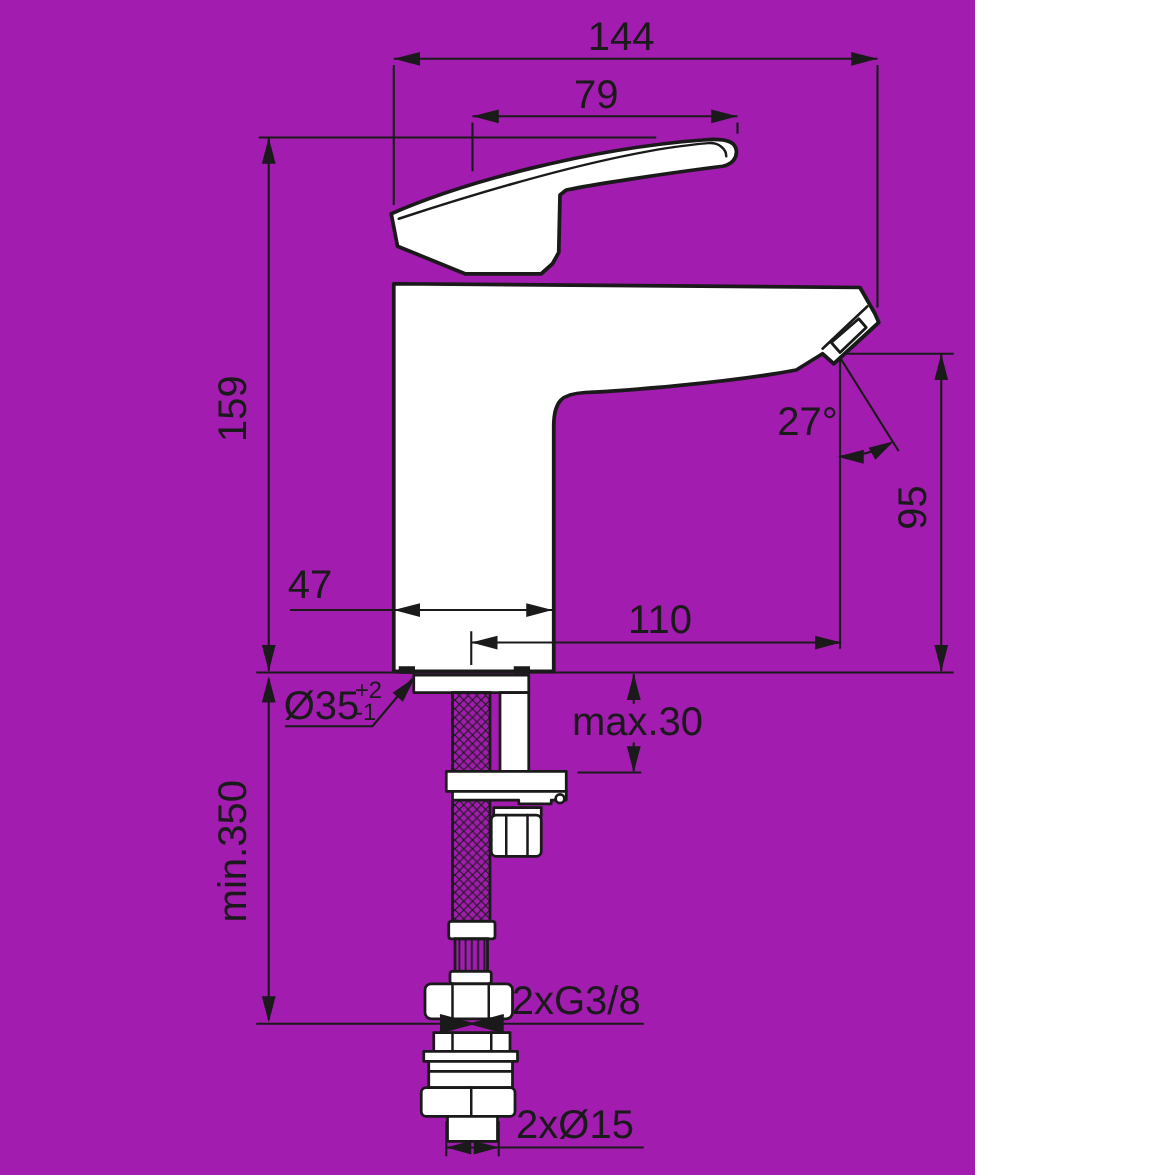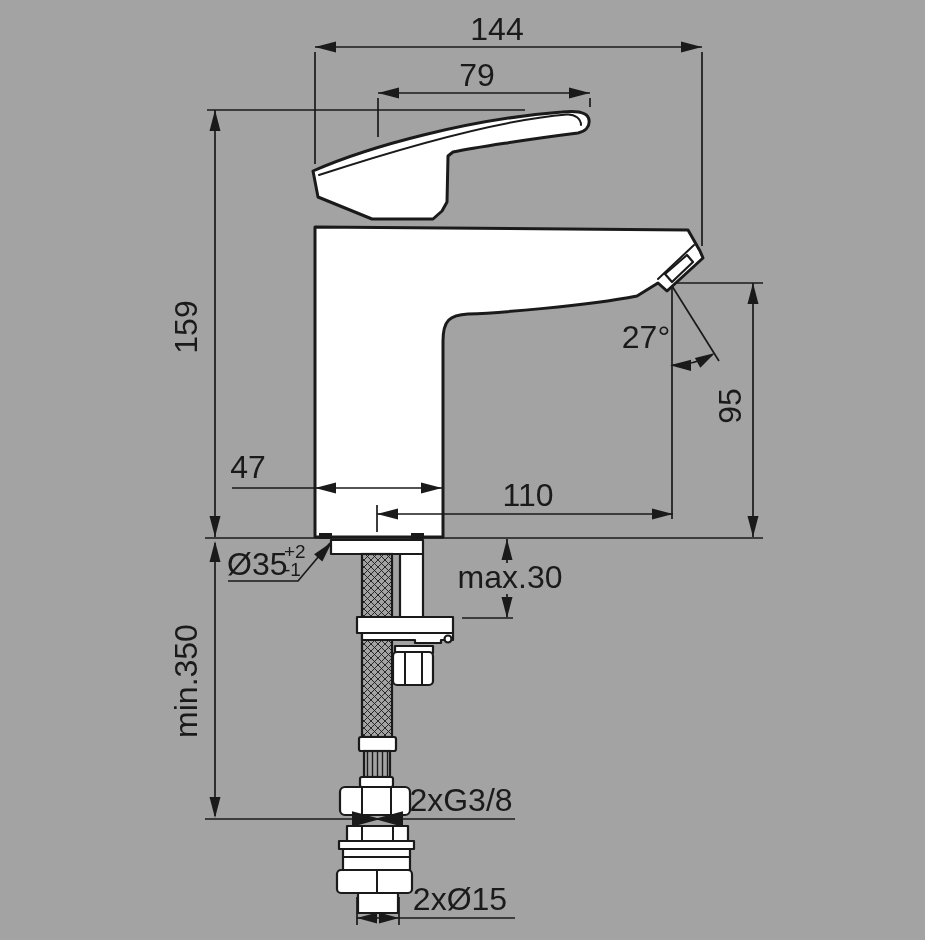--- a/index.html
+++ b/index.html
@@ -1,16 +1,16 @@
 <!DOCTYPE html>
 <html><head>
 <meta charset="utf-8">
 <style>
   html,body{margin:0;padding:0;background:#ffffff;}
-  .page{width:925px;height:940px;position:relative;background:#a3a3a3;overflow:hidden;}
+  .page{width:780px;height:940px;position:relative;background:#a21caf;overflow:hidden;}
   svg{display:block;}
   .obj{fill:#ffffff;stroke:#1a1a1a;stroke-width:3;stroke-linejoin:round;stroke-linecap:round;}
   .obj2{fill:#ffffff;stroke:#1a1a1a;stroke-width:2.2;stroke-linejoin:round;stroke-linecap:round;}
   .detail{fill:none;stroke:#1a1a1a;stroke-width:2;stroke-linejoin:round;stroke-linecap:round;}
   .thin{fill:none;stroke:#1a1a1a;stroke-width:1.7;stroke-linecap:butt;}
   .arr{fill:#1a1a1a;stroke:none;}
   .dimtext{font-family:"Liberation Sans",sans-serif;font-size:32px;fill:#1a1a1a;}
   .toltext{font-family:"Liberation Sans",sans-serif;font-size:19px;fill:#1a1a1a;}
 </style>
 </head>

